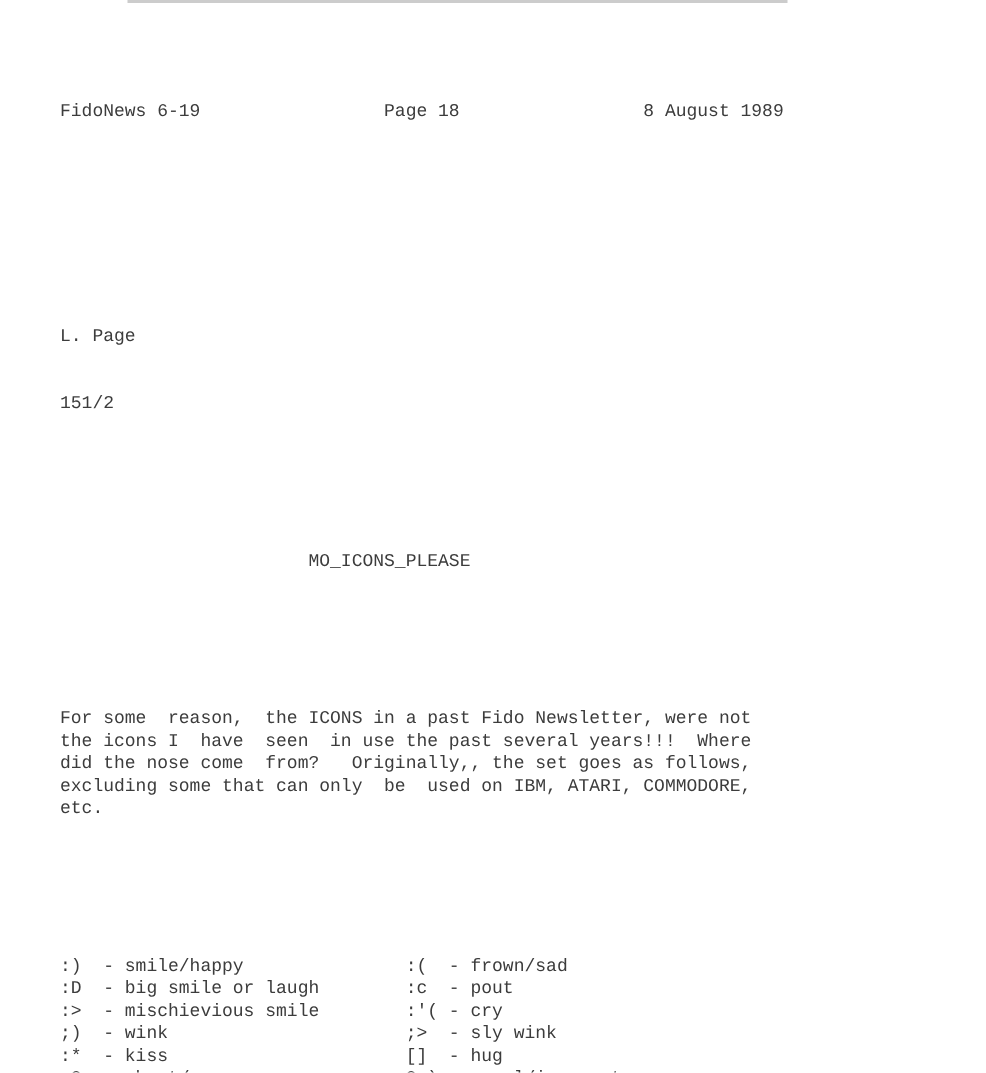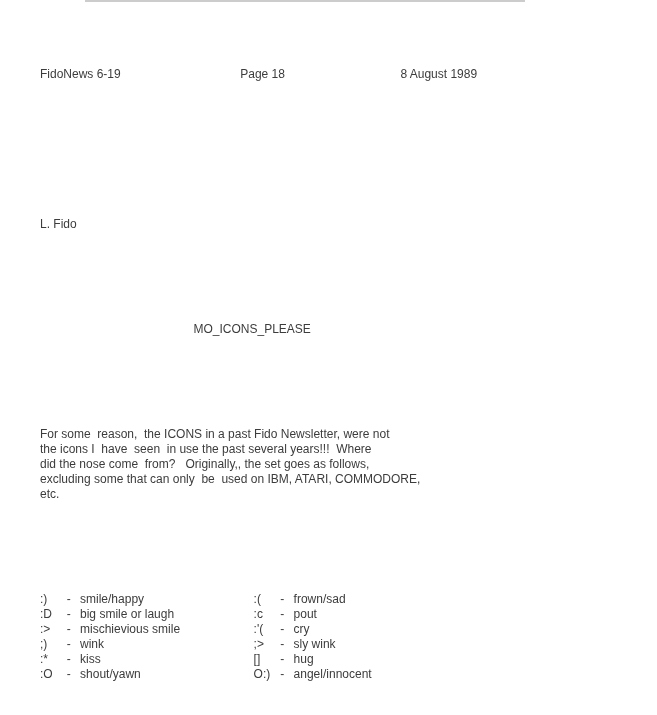--- a/index.html
+++ b/index.html
@@ -11,21 +11,21 @@
     width: 657px;
     height: 715px;
     overflow: hidden;
   }
   .doc {
     position: relative;
     box-sizing: border-box;
     width: 657px;
     height: 715px;
     padding: 7px 0 0 40px;
-    font-family: Liberation Sans, sans-serif;
+    font-family: Liberation Mono, monospace;
     font-size: 12px;
     line-height: 15px;
     white-space: pre;
     color: #3c3c3c;
   }
   .top-rule {
     position: absolute;
     top: 0;
     left: 85px;
     width: 440px;
@@ -52,21 +52,22 @@
   <div class="top-rule" style="background: rgb(204, 204, 204);"></div>
 
   <div class="line">
     <span class="at" style="left:0">FidoNews 6-19</span>
     <span class="at c30">Page 18</span>
     <span class="at c54">8 August 1989</span>
   </div>
   <div class="line"></div>
   <div class="line"></div>
 
-  <div class="line">L. Fido</div>
+  <div class="line">L. Page</div>
+  <div class="line">151/2</div>
   <div class="line"></div>
 
   <div class="line">
     <span class="at c23">MO_ICONS_PLEASE</span>
   </div>
   <div class="line"></div>
 
   <div id="intro"><div class="line">For some  reason,  the ICONS in a past Fido Newsletter, were not</div><div class="line">the icons I  have  seen  in use the past several years!!!  Where</div><div class="line">did the nose come  from?   Originally,, the set goes as follows,</div><div class="line">excluding some that can only  be  used on IBM, ATARI, COMMODORE,</div><div class="line">etc.</div></div>
   <div class="line"></div>
 

